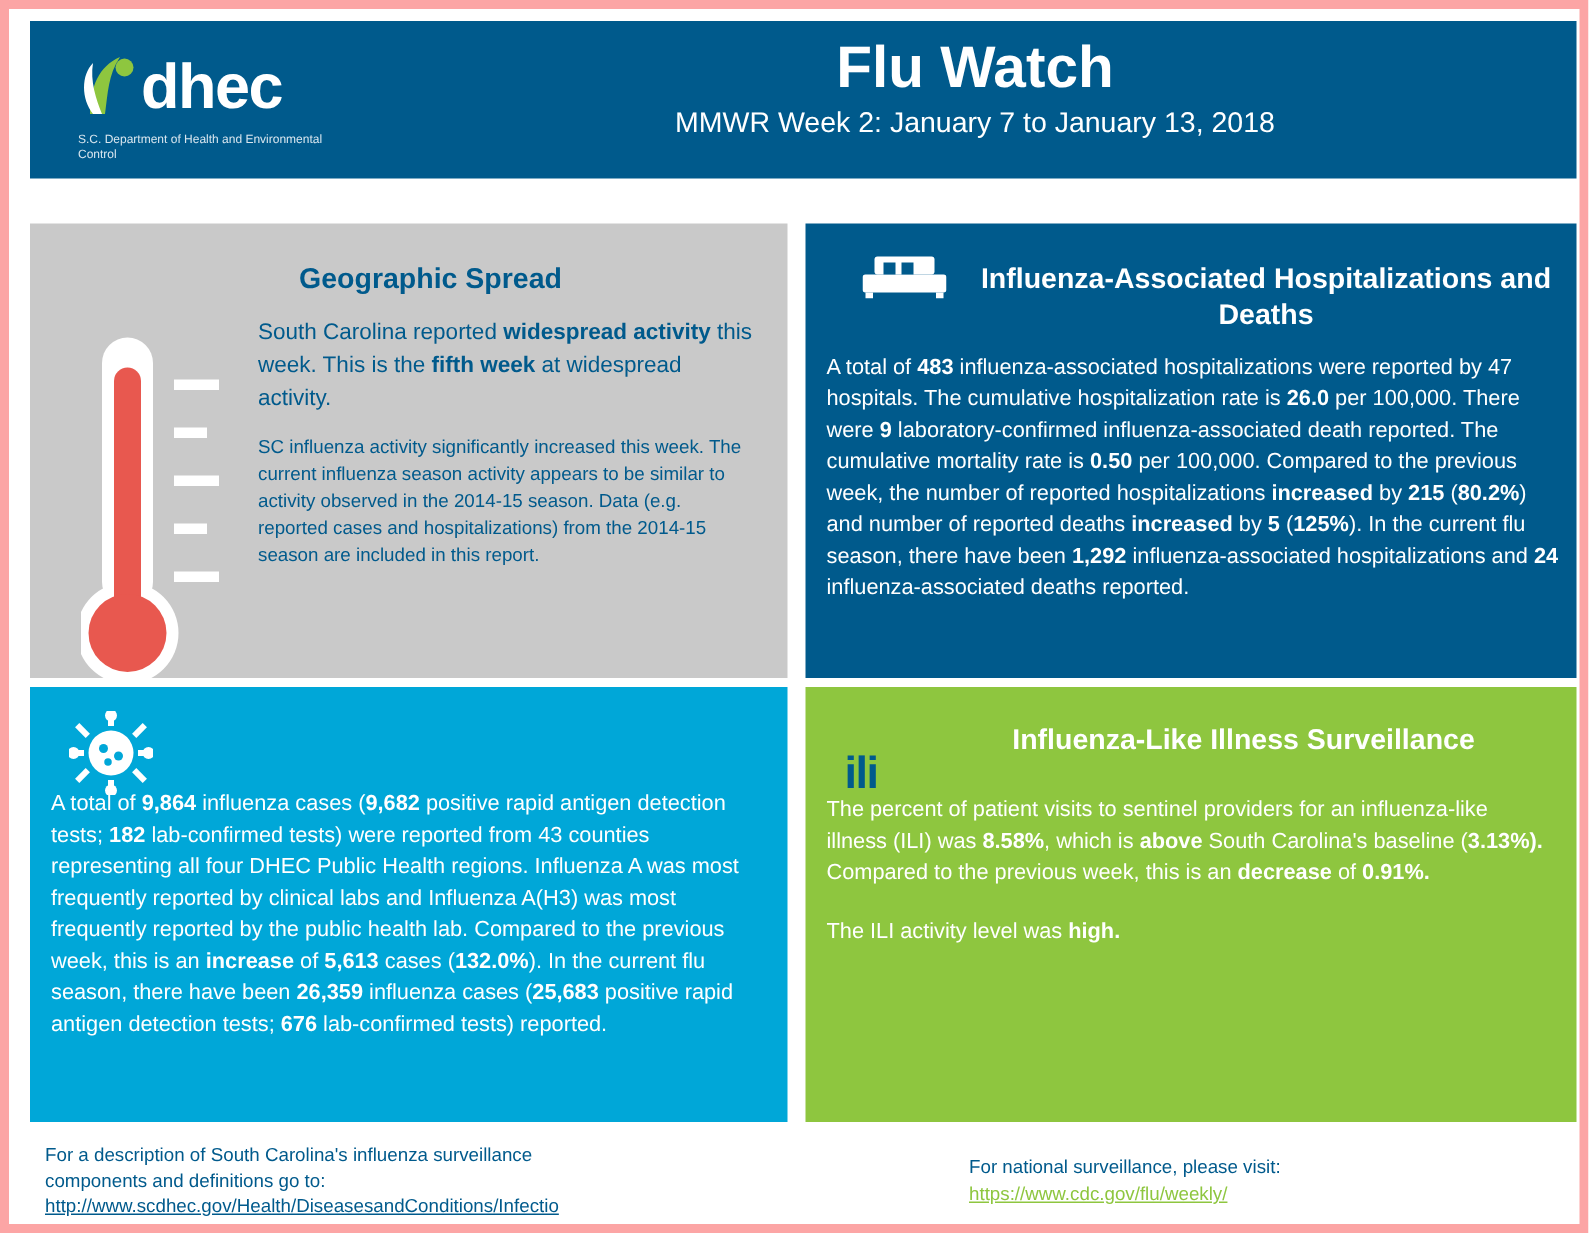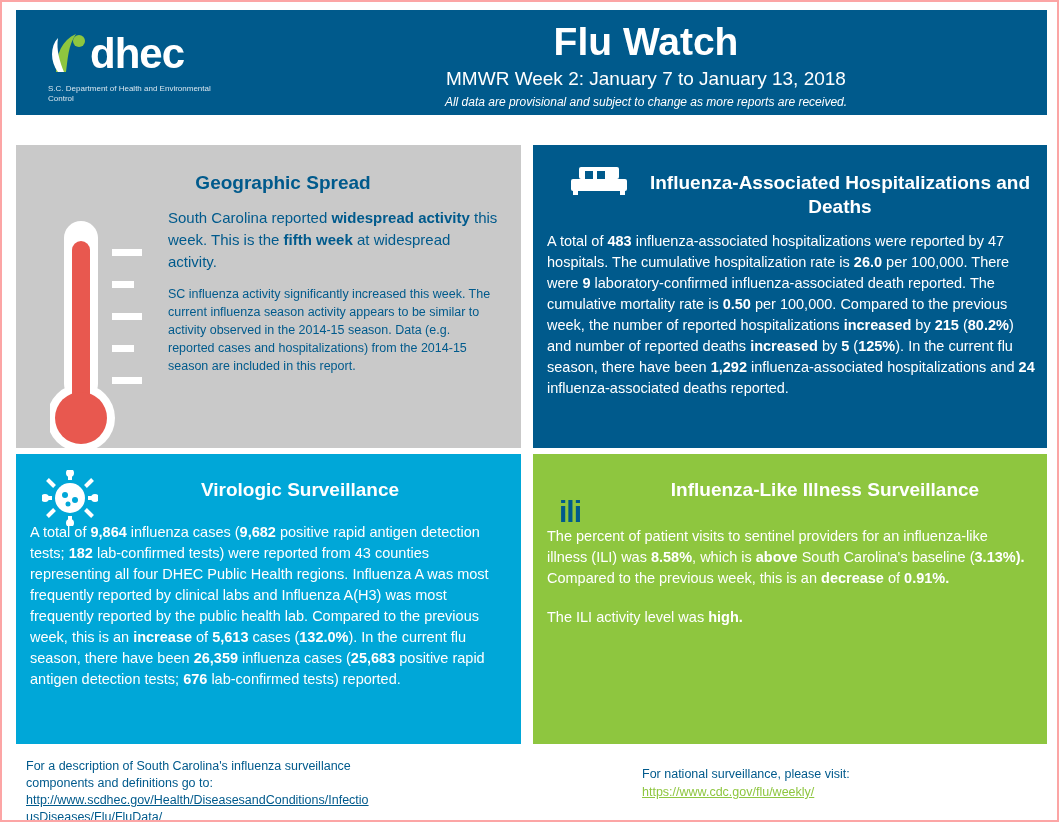--- a/index.html
+++ b/index.html
@@ -7,21 +7,21 @@
     margin: 0; padding: 0;
     background: #ffffff;
     font-family: "Liberation Sans", sans-serif;
   }
   #page {
     position: relative;
     width: 1059px;
     height: 822px;
     background: #ffffff;
     overflow: hidden;
-    border: 2px solid #fca5a5;
+    border: 6px solid #fca5a5;
   }
 
   
   .header {
     position: absolute;
     left: 14px; top: 8px;
     width: 1031px; height: 105px;
     background: #005a8c;
     color: #ffffff;
   }
@@ -193,21 +193,20 @@
         <path d="M10 40 C10 22 16 8 30 2 C22 14 22 26 20 40 Z" fill="#8ec63f"></path>
         <path d="M12 40 C4 30 4 14 12 6 C10 18 14 30 18 40 Z" fill="#ffffff"></path>
         <circle cx="33" cy="9" r="6" fill="#8ec63f"></circle>
       </svg>
       <div class="logo-word">dhec</div>
       <div class="logo-sub">S.C. Department of Health and Environmental Control</div>
     </div>
     <div class="header-center">
       <div class="header-title">Flu Watch</div>
       <div class="header-week">MMWR Week 2: January 7 to January 13, 2018</div>
-      <div class="header-note">All data are provisional and subject to change as more reports are received.</div>
     </div>
   </div>
 
   <div class="panel" id="geo">
     <div class="panel-title">Geographic Spread</div>
     <svg class="thermo" viewBox="0 0 100 260">
       <rect x="14" y="8" width="34" height="180" rx="17" fill="#ffffff"></rect>
       <circle cx="31" cy="205" r="34" fill="#ffffff"></circle>
       <rect x="22" y="28" width="18" height="162" rx="9" fill="#e8584f"></rect>
       <circle cx="31" cy="205" r="26" fill="#e8584f"></circle>
@@ -252,21 +251,20 @@
           <circle cx="28" cy="53" r="4"></circle>
         <circle cx="3" cy="28" r="4"></circle>
           <circle cx="53" cy="28" r="4"></circle>
       </g>
       <g fill="#00a7d8">
         <circle cx="23" cy="25" r="3"></circle>
           <circle cx="33" cy="30" r="3"></circle>
           <circle cx="26" cy="34" r="2.5"></circle>
       </g>
     </svg>
-    <div class="panel-title">Virologic Surveillance</div>
     <div class="panel-body"><span>A total of </span><b>9,864</b><span> influenza cases (</span><b>9,682</b><span> positive rapid antigen detection tests; </span><b>182</b><span> lab-confirmed tests) were reported from 43 counties representing all four DHEC Public Health regions. Influenza A was most frequently reported by clinical labs and Influenza A(H3) was most frequently reported by the public health lab.  Compared to the previous week, this is an </span><b>increase</b><span> of </span><b>5,613</b><span> cases (</span><b>132.0%</b><span>). In the current flu season, there have been </span><b>26,359</b><span> influenza cases (</span><b>25,683</b><span> positive rapid antigen detection tests; </span><b>676</b><span> lab-confirmed tests) reported.</span></div>
   </div>
 
   <div class="panel" id="ili">
     <div class="ili-mark">ili</div>
     <div class="panel-title">Influenza-Like Illness Surveillance</div>
     <div class="panel-body">
       <p><span>The percent of patient visits to sentinel providers for an influenza-like illness (ILI) was </span><b>8.58%</b><span>, which is </span><b>above</b><span> South Carolina's baseline (</span><b>3.13%).</b><span> Compared to the previous week, this is an </span><b>decrease</b><span> of </span><b>0.91%.</b></p>
       <p><span>The ILI activity level was </span><b>high.</b></p>
     </div>

